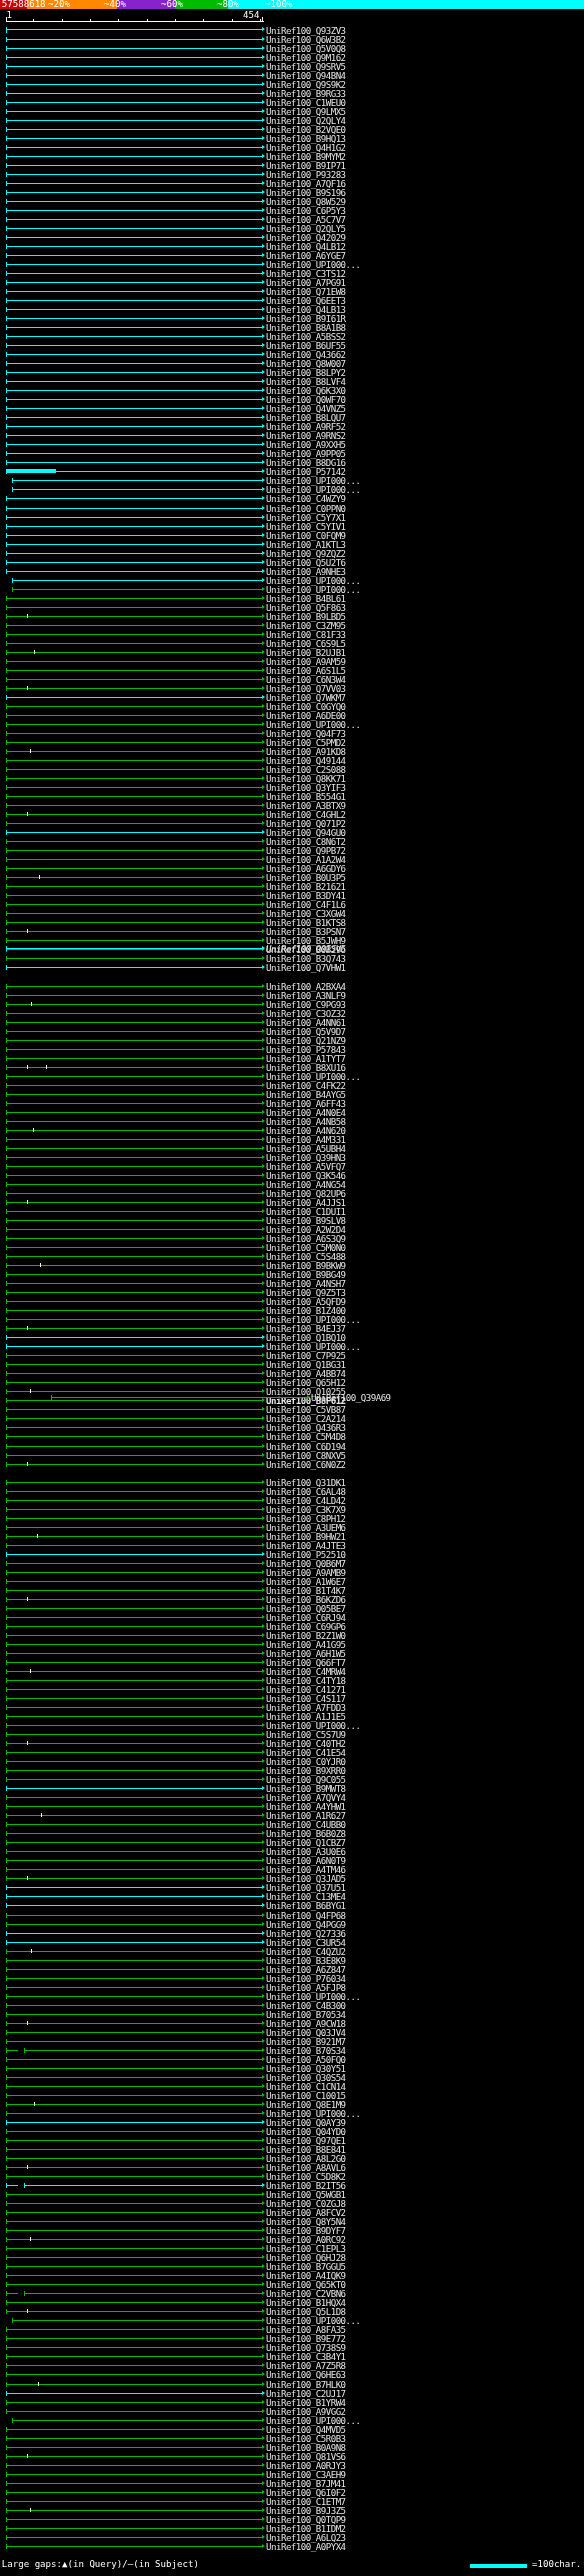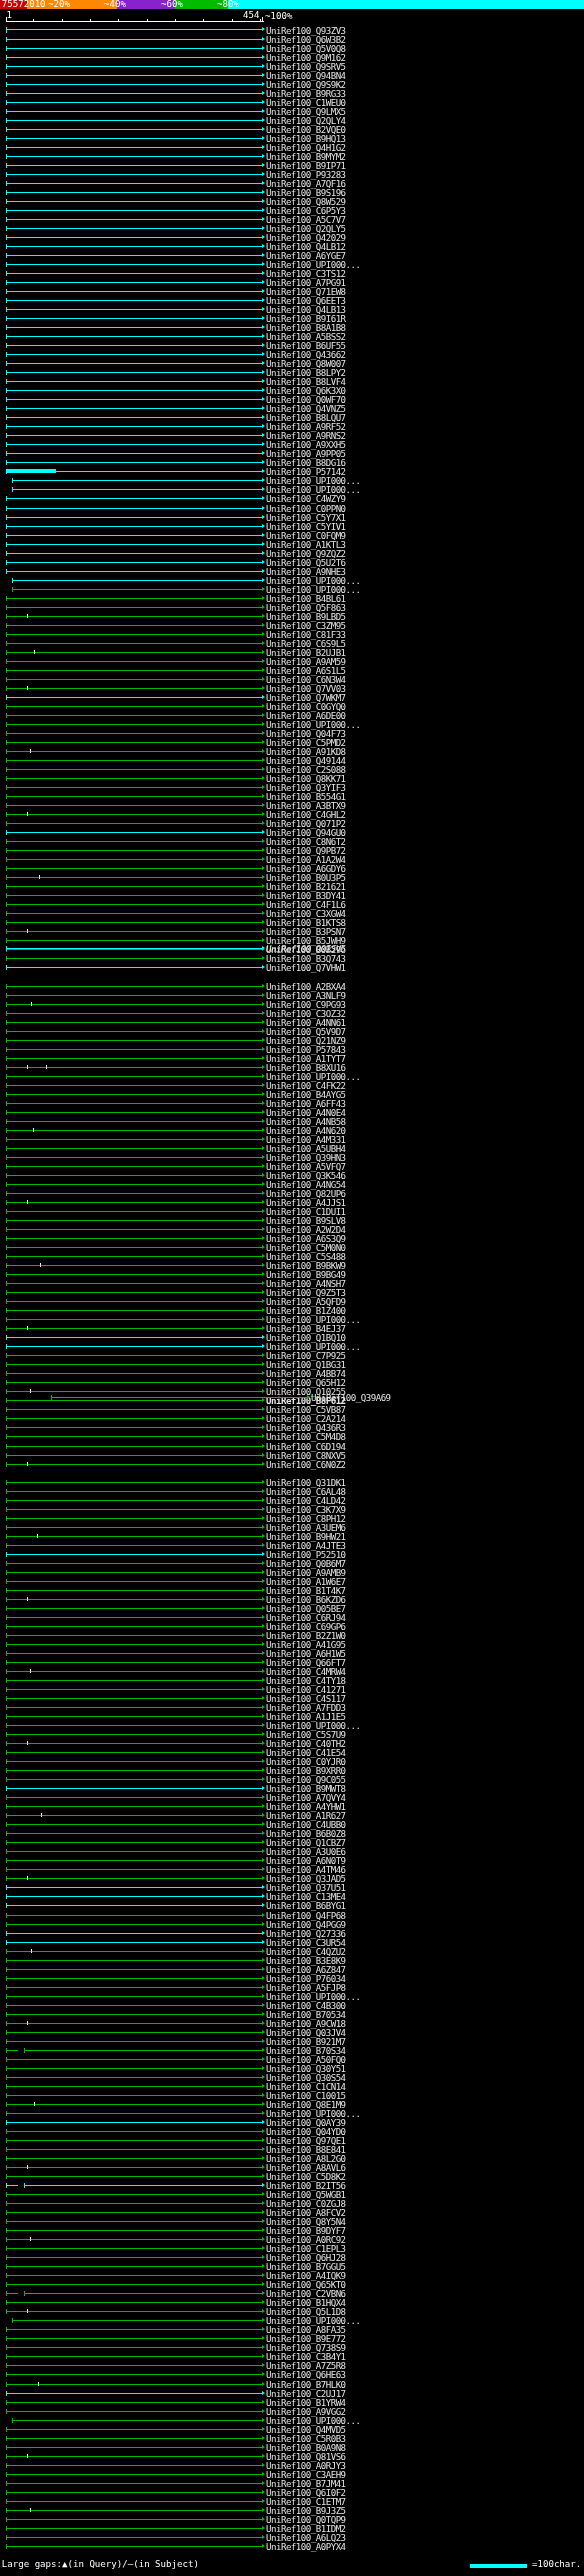--- a/index.html
+++ b/index.html
@@ -28,26 +28,26 @@
 
 <div id="screen">
 
   <div class="scale">
     <div class="seg" style="width: 27.4px; background: rgb(204, 0, 0);"></div>
     <div class="seg" style="width: 90px; background: rgb(255, 136, 0);"></div>
     <div class="seg" style="width: 58px; background: rgb(136, 34, 204);"></div>
     <div class="seg" style="width: 53px; background: rgb(0, 187, 0);"></div>
     <div class="seg" style="width: 356px; background: rgb(0, 255, 255);"></div>
   </div>
-  <span class="ov" style="left:1.8px;top:0">75572010</span>
+  <span class="ov" style="left:1.8px;top:0">57588618</span>
   <span class="ov" style="left:48px;top:0">~20%</span>
   <span class="ov" style="left:104px;top:0">~40%</span>
   <span class="ov" style="left:161px;top:0">~60%</span>
   <span class="ov" style="left:217px;top:0">~80%</span>
-  <span class="ov" style="left:265px;top:12px">~100%</span>
+  <span class="ov" style="left:265px;top:0">~100%</span>
 
   <div>
     <span class="rlbl" style="left:6.4px;top:11px;position:absolute">1</span>
     <span class="rlbl" style="left:243px;top:11px;position:absolute">454</span>
     <div class="rline" style="left:5.5px;top:21px;width:258px;height:0.9px"></div>
     <div class="rline" style="left:5.5px;top:17.4px;width:0.9px;height:4.6px"></div>
     <div class="rline" style="left:262px;top:17.4px;width:0.9px;height:4.6px"></div>
     <div id="ruler-midticks">
         <div class="rline" style="left: 33px; top: 19px; width: 0.9px; height: 2.7px;"></div>
         <div class="rline" style="left: 62px; top: 19px; width: 0.9px; height: 2.7px;"></div>

